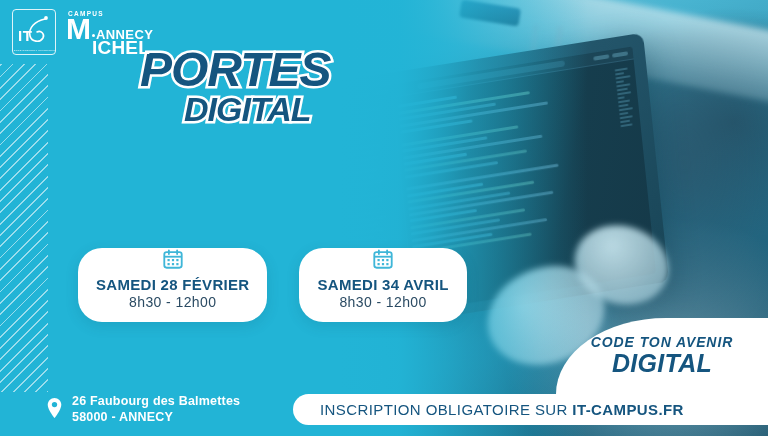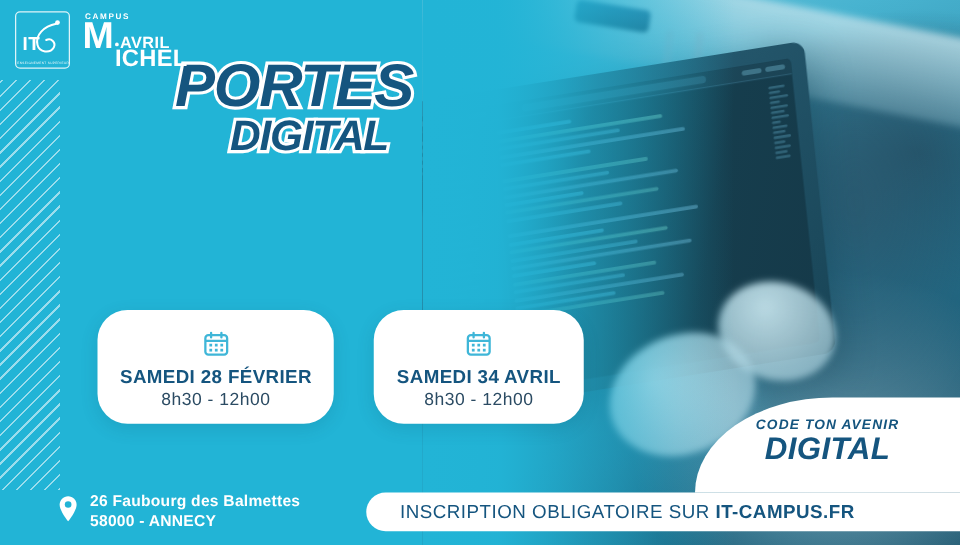--- a/index.html
+++ b/index.html
@@ -157,35 +157,35 @@
     text-shadow:0 1px 3px rgba(12,60,85,.35);
   }
   .sub2 {
     font-size:19px; font-weight:400; color:#fff; letter-spacing:.3px; margin-top:3px;
     text-shadow:0 1px 3px rgba(12,60,85,.35);
   }
 
   
   .cards { position:absolute; left:78px; top:248px; display:flex; gap:32px; z-index:5; }
   .card {
-    background:#fff; border-radius:24px; padding:16px 18px 12px;
+    background:#fff; border-radius:24px; padding:0 18px 12px;
     box-shadow:0 4px 14px rgba(10,70,95,.14);
     text-align:center; position:relative;
   }
   .card .cal { margin:0 auto 2px; display:block; }
   .card .d-title { font-size:15px; font-weight:800; color:#15557f; letter-spacing:.3px; white-space:nowrap; }
   .card .d-time { font-size:14px; font-weight:400; color:#2b4b63; margin-top:1px; letter-spacing:.4px; }
 
   
   .tagline {
     position:absolute; right:0; top:318px; width:212px; height:76px;
     background:#fff; border-top-left-radius:110px 76px; border-top-right-radius:0;
     z-index:5; text-align:center; padding-top:16px;
   }
-  .tag1 { font-size:11px; font-weight:800; color:#15557f; letter-spacing:.9px; font-style:italic; }
+  .tag1 { font-size:14px; font-weight:800; color:#15557f; letter-spacing:.9px; font-style:italic; }
   .tag2 { font-size:25px; font-weight:800; color:#15557f; letter-spacing:.3px; font-style:italic; line-height:1; margin-top:1px; }
 
   
   .bottom { position:absolute; left:0; right:0; bottom:0; height:46px; z-index:6; }
   .address {
     position:absolute; left:46px; top:4px; display:flex; align-items:center; gap:9px;
   }
   .addr-text { color:#fff; line-height:1.25; }
   .addr-l1 { font-size:12.5px; font-weight:700; letter-spacing:.2px; }
   .addr-l2 { font-size:12.5px; font-weight:700; letter-spacing:.2px; }
@@ -317,21 +317,21 @@
         </svg>
       </span>
       <span class="sub">ENSEIGNEMENT SUPERIEUR</span>
     </div>
 
     <div class="sm-logo">
       <div class="sm-campus">CAMPUS</div>
       <div class="sm-line">
         <span class="sm-m">M</span>
         <span class="sm-dot"></span>
-        <span class="sm-saint">AVRIL</span>
+        <span class="sm-saint">ANNECY</span>
       </div>
       <div class="sm-michel">ICHEL</div>
     </div>
 
   </div>
 
   <div class="headline">
     <div class="h-portes">PORTES</div>
     <div class="h-ouvertes">DIGITAL</div>
   </div>

